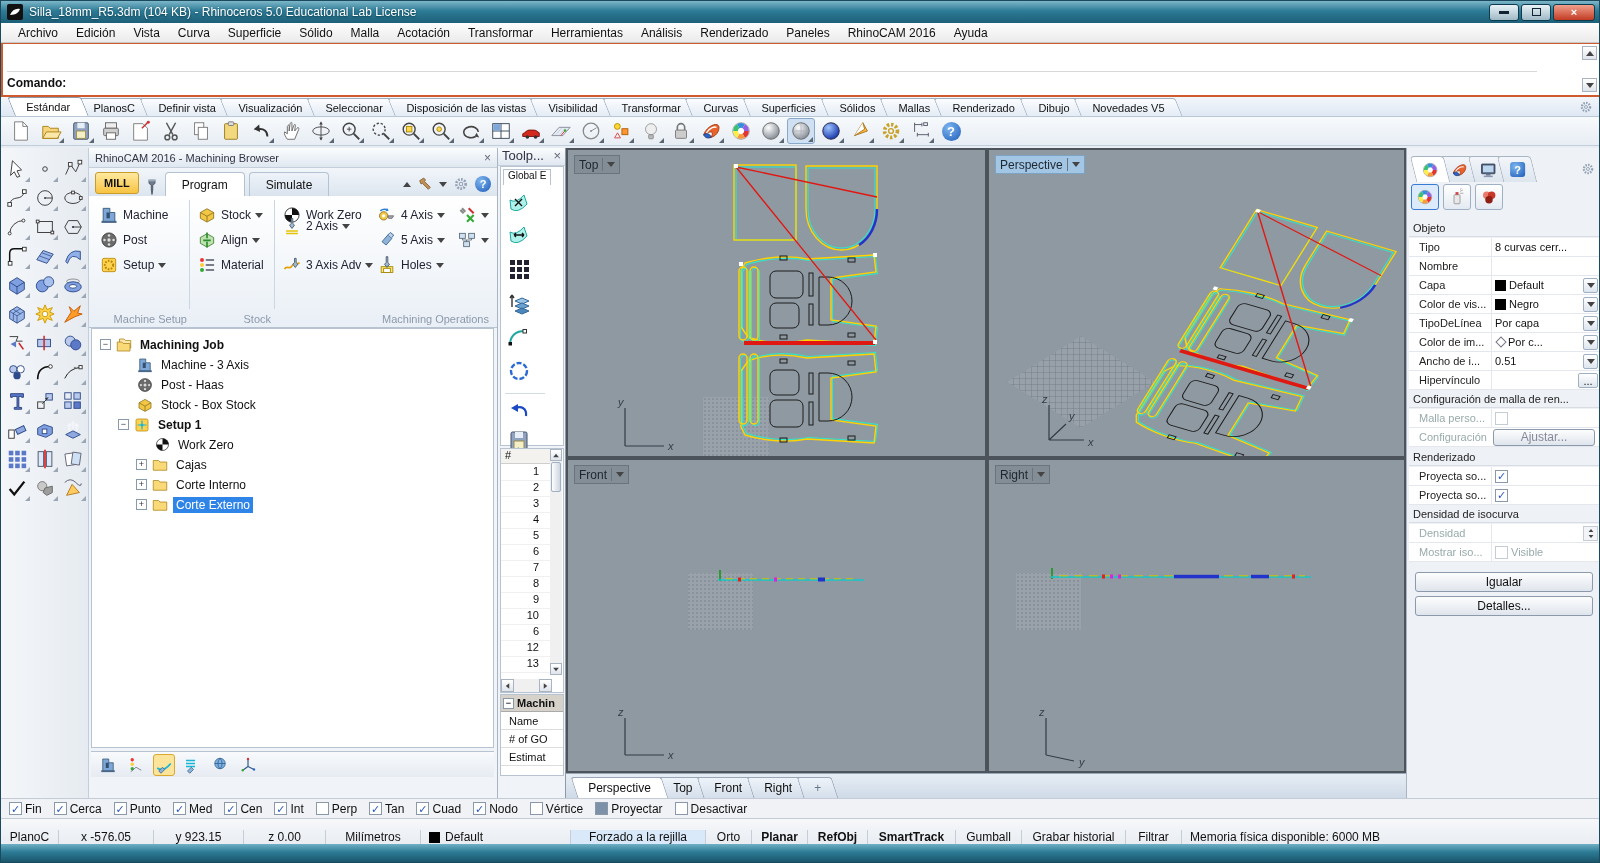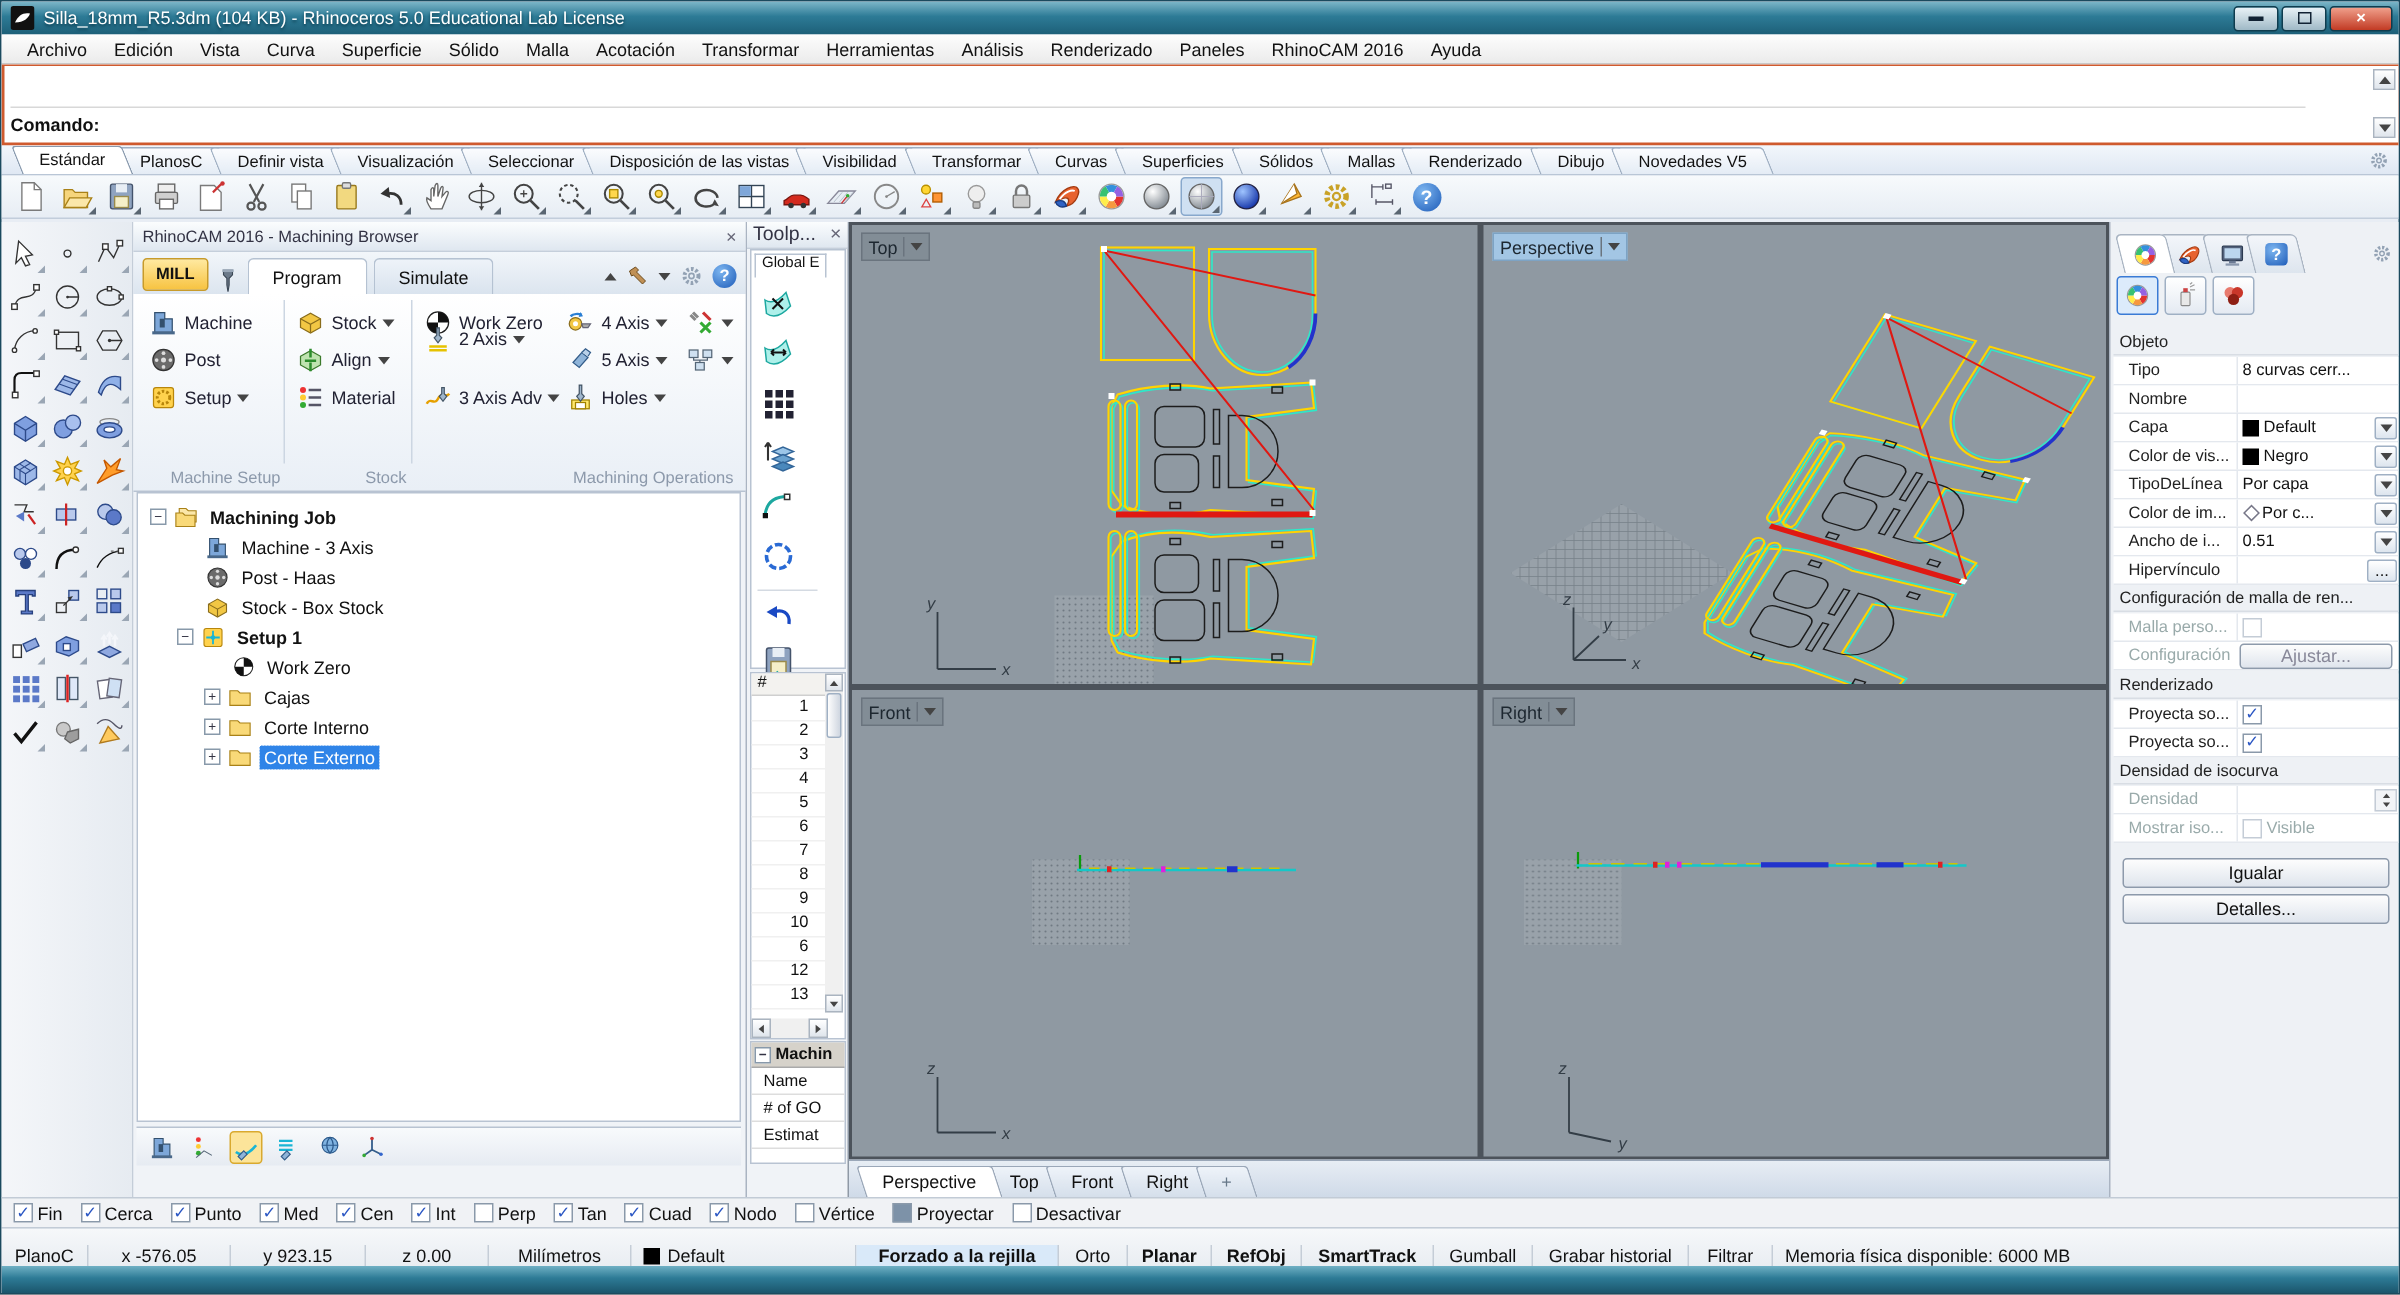--- a/index.html
+++ b/index.html
@@ -119,21 +119,21 @@
   .pbtn{position:absolute;left:8px;width:178px;height:20px;border:1px solid #8d9aab;border-radius:3px;background:linear-gradient(#fdfdfd,#dfe5ed);display:flex;align-items:center;justify-content:center;font-size:12px}
   .pbtn.small{left:86px;width:102px;height:17px;color:#889}
   
   .osnap{left:0;top:797px;width:1600px;height:20px;background:#f0f2f5;border-top:1px solid #c2cbd6;display:flex;align-items:center;gap:12px;padding-left:8px;font-size:12px}
   .os{display:flex;align-items:center;gap:3px}
   .cb{width:13px;height:13px;border:1px solid #8a99aa;background:#fff;font-size:11px;line-height:12px;text-align:center;color:#2b57c4}
   .cb.filled{background:#7d92a8}
   .statusbar{left:0;top:817px;width:1600px;height:26px;background:linear-gradient(#f6f8fa,#e9edf2);border-top:1px solid #c2cbd6;display:flex;align-items:flex-end;font-size:12px}
   .st{display:flex;align-items:center;justify-content:center;border-right:1px solid #c5cdd7;padding:0 8px;white-space:nowrap}
   .st.b{font-weight:bold}
-  .st.hl{background:#d9e9f9;font-weight:bold}
+  .st.hl{background:#d9e9f9;font-weight:normal}
   .st.mem{justify-content:flex-start;flex:1;border-right:none}
   .bottomstrip{left:0;top:843px;width:1600px;height:20px;background:linear-gradient(#6fb0c4,#2d7b96 40%,#174e63)}
   .axis-t{font-size:11px;fill:#333d46;font-style:italic}
   .yl{fill:none;stroke:#ffd400;stroke-width:1.4}
   .cy{fill:none;stroke:#2ee8c8;stroke-width:1.1}
   .bk{fill:none;stroke:#1c1c1c;stroke-width:1}
   .rd{fill:none;stroke:#e01812;stroke-width:1.3}
   .ax{stroke:#333d46;stroke-width:1.2;fill:none}
 </style>
 </head>

